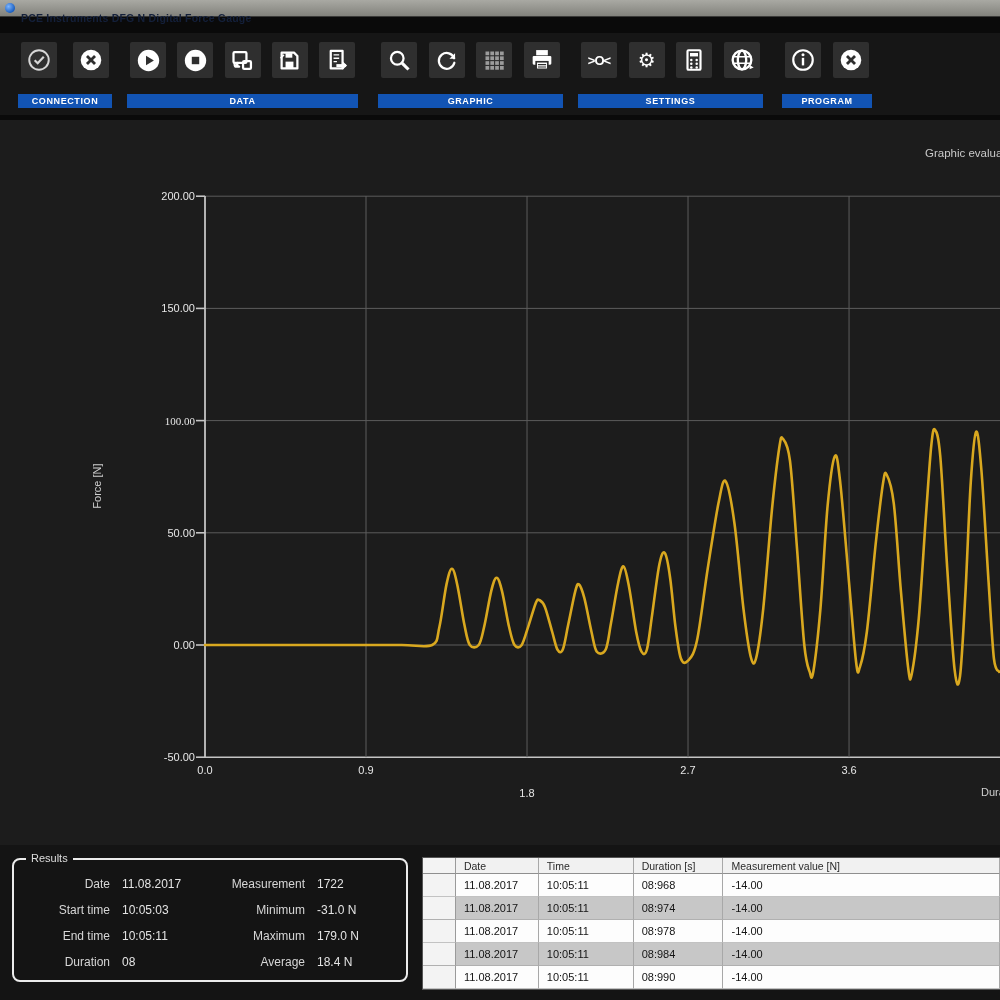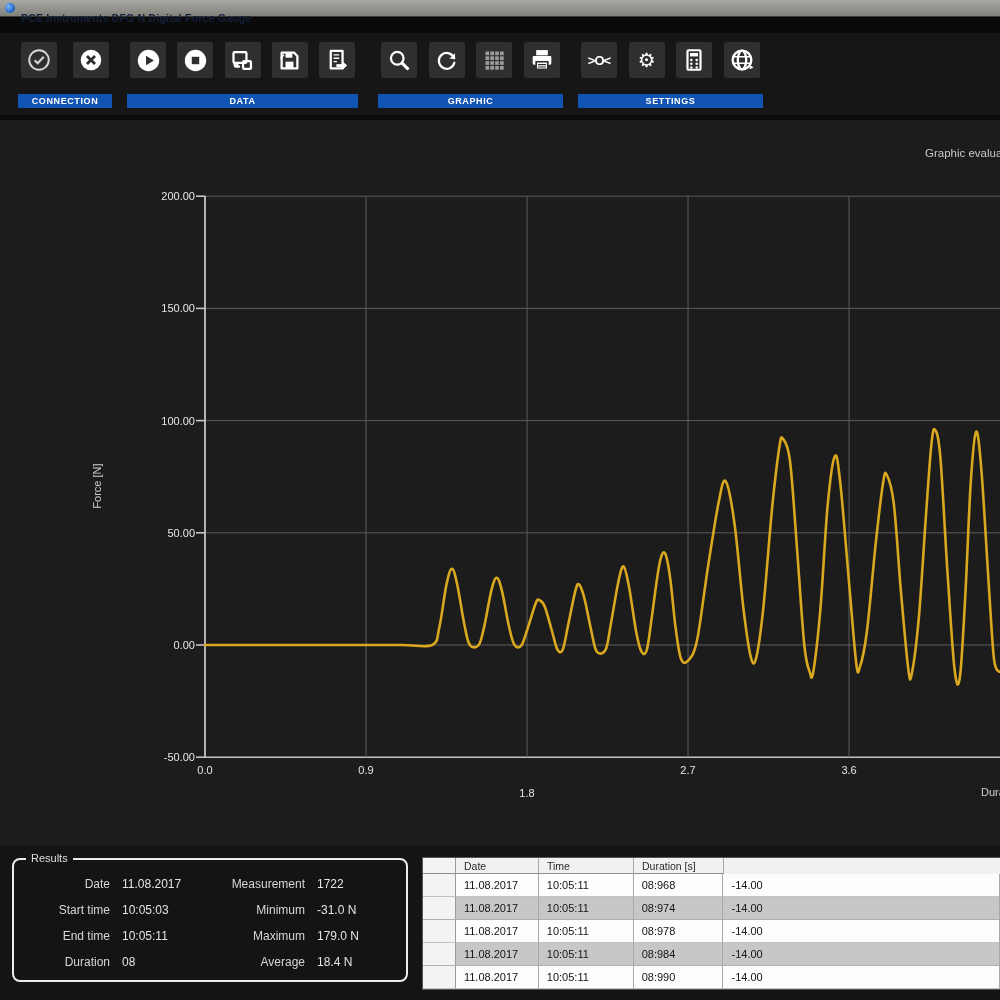--- a/index.html
+++ b/index.html
@@ -227,20 +227,42 @@
             <svg width="28" height="28" viewBox="0 0 24 24">
               <circle cx="12" cy="12" r="8" stroke="#fff" fill="none" stroke-width="2" stroke-linecap="round" stroke-linejoin="round"></circle>
               <ellipse cx="12" cy="12" rx="3.6" ry="8" stroke="#fff" fill="none" stroke-width="2" stroke-linecap="round" stroke-linejoin="round"></ellipse>
               <path d="M4.6 9.2h14.8M4.6 14.8h14.8" stroke="#fff" stroke-width="1.2"></path>
               <path d="M19 16.5l3 2-3.6 1.4z" fill="#fff"></path>
             </svg>
           </span>
         </div>
       </div>
       <div class="tb-label" style="background: rgb(18, 84, 180);">SETTINGS</div>
+    </div>
+    <div class="tb-group" style="left: 782px; width: 90px;">
+      <div class="tb-btns">
+        <div class="tb-btn">
+          <span>
+            <svg width="26" height="26" viewBox="0 0 24 24">
+              <circle cx="12" cy="12" r="9" stroke="#fff" fill="none" stroke-width="2" stroke-linecap="round" stroke-linejoin="round"></circle>
+              <rect x="10.9" y="10" width="2.2" height="7" fill="#fff"></rect>
+              <circle cx="12" cy="7.2" r="1.4" fill="#fff"></circle>
+            </svg>
+          </span>
+        </div>
+        <div class="tb-btn">
+          <span>
+            <svg width="26" height="26" viewBox="0 0 24 24">
+              <circle cx="12" cy="12" r="9.5" fill="#fff"></circle>
+              <path d="M8.3 8.3l7.4 7.4M15.7 8.3l-7.4 7.4" stroke="#2f2f2f" stroke-width="2.6"></path>
+            </svg>
+          </span>
+        </div>
+      </div>
+      <div class="tb-label" style="background: rgb(18, 84, 180);">PROGRAM</div>
     </div>
   </div>
 
 <div class="chart-region" id="chartRegion">
     <svg width="1000" height="725" class="chart-svg">
       <line x1="205" y1="76.19999999999993" x2="1000" y2="76.19999999999993" stroke="#5c5c5c" stroke-width="1"></line>
       <line x1="196" y1="76.19999999999993" x2="205" y2="76.19999999999993" stroke="#c4c4c4" stroke-width="1.6"></line>
       <line x1="205" y1="188.39999999999998" x2="1000" y2="188.39999999999998" stroke="#5c5c5c" stroke-width="1"></line>
       <line x1="196" y1="188.39999999999998" x2="205" y2="188.39999999999998" stroke="#c4c4c4" stroke-width="1.6"></line>
       <line x1="205" y1="300.59999999999997" x2="1000" y2="300.59999999999997" stroke="#5c5c5c" stroke-width="1"></line>
@@ -256,21 +278,21 @@
       <line x1="527.02" y1="76" x2="527.02" y2="637.2" stroke="#5c5c5c" stroke-width="1"></line>
       <line x1="688.03" y1="76" x2="688.03" y2="637.2" stroke="#5c5c5c" stroke-width="1"></line>
       <line x1="849.0400000000001" y1="76" x2="849.0400000000001" y2="637.2" stroke="#5c5c5c" stroke-width="1"></line>
       <path d="M205.0,525.0C216.9,525.0 252.7,525.0 276.6,525.0C300.4,525.0 327.2,525.0 348.1,525.0C369.0,525.0 387.8,525.0 401.8,525.0C415.8,525.0 425.9,528.0 432.2,525.0C438.5,522.0 437.0,517.1 439.4,507.0C441.7,496.9 444.4,474.1 446.5,464.4C448.6,454.7 450.1,448.7 451.9,448.7C453.7,448.7 455.2,455.1 457.2,464.4C459.3,473.8 462.3,494.7 464.4,504.8C466.5,514.9 467.4,521.6 469.8,525.0C472.2,528.4 476.3,528.0 478.7,525.0C481.1,522.0 482.0,516.0 484.1,507.0C486.2,498.1 489.2,479.4 491.2,471.1C493.3,462.9 494.8,457.7 496.6,457.7C498.4,457.7 499.9,462.9 502.0,471.1C504.1,479.4 507.0,498.1 509.1,507.0C511.2,516.0 512.4,522.0 514.5,525.0C516.6,528.0 519.3,528.4 521.7,525.0C524.0,521.6 526.4,511.9 528.8,504.8C531.2,497.7 534.2,486.5 536.0,482.4C537.8,478.3 538.1,479.4 539.5,480.1C541.0,480.9 542.8,481.6 544.9,486.9C547.0,492.1 550.0,504.4 552.1,511.5C554.2,518.6 555.6,526.5 557.4,529.5C559.2,532.5 561.0,533.6 562.8,529.5C564.6,525.4 566.1,514.5 568.2,504.8C570.3,495.1 573.5,477.9 575.3,471.1C577.1,464.4 577.4,463.3 578.9,464.4C580.4,465.5 582.2,470.0 584.3,477.9C586.4,485.7 589.3,502.6 591.4,511.5C593.5,520.5 594.4,528.7 596.8,531.7C599.2,534.7 603.4,534.4 605.7,529.5C608.1,524.6 609.0,513.8 611.1,502.6C613.2,491.3 616.2,471.5 618.3,462.2C620.3,452.8 621.8,445.7 623.6,446.5C625.4,447.2 626.9,455.8 629.0,466.7C631.1,477.5 634.1,500.7 636.1,511.5C638.2,522.4 639.7,528.7 641.5,531.7C643.3,534.7 645.1,535.8 646.9,529.5C648.7,523.1 650.2,507.8 652.3,493.6C654.3,479.4 657.3,454.3 659.4,444.2C661.5,434.1 663.0,430.8 664.8,433.0C666.6,435.2 668.4,445.3 670.1,457.7C671.9,470.0 673.7,493.6 675.5,507.0C677.3,520.5 678.8,532.9 680.9,538.5C683.0,544.1 685.3,543.7 688.0,540.7C690.7,537.7 693.7,535.8 697.0,520.5C700.3,505.2 704.1,471.5 707.7,448.7C711.3,425.9 715.5,398.2 718.4,383.6C721.4,369.0 722.9,357.8 725.6,361.2C728.3,364.6 731.6,382.5 734.5,403.8C737.5,425.1 740.8,467.0 743.5,489.1C746.2,511.2 748.6,528.0 750.6,536.2C752.7,544.4 753.9,546.3 756.0,538.5C758.1,530.6 760.5,514.2 763.2,489.1C765.9,464.0 769.4,415.0 772.1,388.1C774.8,361.2 777.5,339.1 779.3,327.5C781.1,315.9 781.1,316.3 782.8,318.6C784.6,320.8 787.6,322.3 790.0,341.0C792.4,359.7 794.8,400.1 797.2,430.8C799.5,461.4 802.2,504.8 804.3,525.0C806.4,545.2 808.2,547.4 809.7,551.9C811.2,556.4 811.5,562.4 813.3,551.9C815.0,541.5 818.0,516.8 820.4,489.1C822.8,461.4 825.2,411.3 827.6,385.9C830.0,360.4 832.6,340.6 834.7,336.5C836.8,332.4 837.7,340.2 840.1,361.2C842.5,382.1 846.4,431.9 849.0,462.2C851.7,492.5 854.4,528.7 856.2,543.0C858.0,557.2 858.0,552.7 859.8,547.4C861.6,542.2 864.2,532.5 866.9,511.5C869.6,490.6 873.2,446.5 875.9,421.8C878.6,397.1 881.2,374.7 883.0,363.4C884.8,352.2 884.8,351.1 886.6,354.5C888.4,357.8 891.4,364.2 893.8,383.6C896.2,403.1 898.5,443.8 900.9,471.1C903.3,498.4 906.3,533.6 908.1,547.4C909.9,561.3 909.9,562.4 911.7,554.2C913.4,545.9 916.4,524.6 918.8,498.1C921.2,471.5 923.9,423.6 926.0,394.8C928.1,366.0 929.8,339.5 931.3,325.3C932.8,311.1 933.4,307.7 934.9,309.6C936.4,311.4 938.2,312.9 940.3,336.5C942.4,360.1 945.0,415.4 947.4,450.9C949.8,486.5 952.5,532.1 954.6,549.7C956.7,567.3 958.2,568.8 960.0,556.4C961.7,544.1 963.5,507.8 965.3,475.6C967.1,443.5 968.9,390.7 970.7,363.4C972.5,336.1 974.3,314.1 976.1,311.8C977.8,309.6 979.3,324.9 981.4,350.0C983.5,375.0 986.5,430.8 988.6,462.2C990.7,493.6 992.2,523.5 993.9,538.5C995.7,553.4 998.4,549.7 999.3,551.9" fill="none" stroke="#d9a81f" stroke-width="2.6" stroke-linejoin="round" stroke-linecap="round"></path>
     </svg>
   <div class="chart-title">Graphic evaluation</div>
   <div class="y-axis-label">Force [N]</div>
   <div class="x-axis-label">Duration [s]</div>
 <div class="y-tick" style="left: 137px; top: 70.2px;">200.00</div>
     <div class="y-tick" style="left: 137px; top: 182.4px;">150.00</div>
-    <div class="y-tick" style="left: 137px; top: 294.6px;">100.00</div>
+    <div class="y-tick" style="left: 137px; top: 294.6px; font-family: Liberation Serif, serif;">100.00</div>
     <div class="y-tick" style="left: 137px; top: 406.8px;">50.00</div>
     <div class="y-tick" style="left: 137px; top: 519px;">0.00</div>
     <div class="y-tick" style="left: 137px; top: 631.2px;">-50.00</div>
     <div class="x-tick" style="left: 187px; top: 644px;">0.0</div>
     <div class="x-tick" style="left: 348.01px; top: 644px;">0.9</div>
     <div class="x-tick" style="left: 509.02px; top: 620px; margin-top: 47px;">1.8</div>
     <div class="x-tick" style="left: 670.03px; top: 644px;">2.7</div>
     <div class="x-tick" style="left: 831.04px; top: 644px;">3.6</div>
   </div>
 
@@ -295,20 +317,21 @@
         <div class="res-label">Average</div>
         <div class="res-value">18.4 N</div>
       </div>
   </div>
   <div class="dgrid" id="dgrid">
       <div class="dg-row header">
         <div class="dg-cell dg-gutter" style="width: 33px;"></div>
         <div class="dg-cell" style="width: 83px;">Date</div>
         <div class="dg-cell" style="width: 95px;">Time</div>
         <div class="dg-cell" style="width: 90px;">Duration [s]</div>
+        <div class="dg-cell" style="width: 277px;">Measurement value [N]</div>
       </div>
       <div class="dg-row odd">
         <div class="dg-cell dg-gutter" style="width: 33px;"></div>
         <div class="dg-cell" style="width: 83px;">11.08.2017</div>
         <div class="dg-cell" style="width: 95px;">10:05:11</div>
         <div class="dg-cell" style="width: 90px;">08:968</div>
         <div class="dg-cell" style="width: 277px;">-14.00</div>
       </div>
       <div class="dg-row even">
         <div class="dg-cell dg-gutter" style="width: 33px;"></div>

